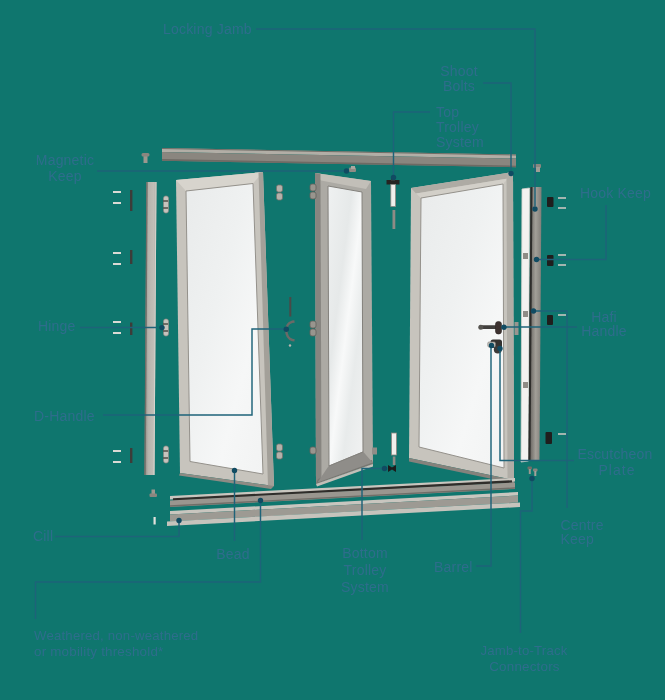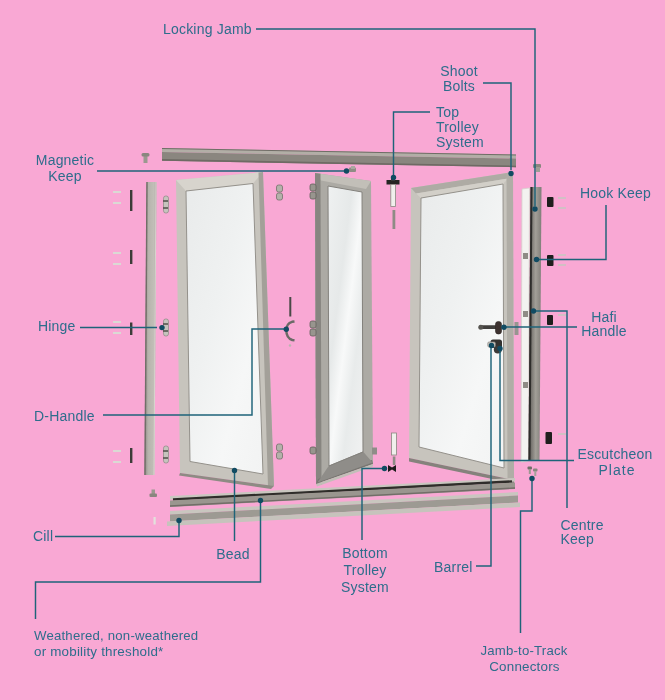--- a/index.html
+++ b/index.html
@@ -1,16 +1,16 @@
 <!DOCTYPE html>
 <html><head>
 <meta charset="utf-8">
 <style>
   html,body{margin:0;padding:0;background:#ffffff;}
-  .page{width:665px;height:700px;position:relative;overflow:hidden;background:#f9a8d4;}
+  .page{width:665px;height:700px;position:relative;overflow:hidden;background:#0f766e;}
   svg{display:block;}
   text{font-family:"Liberation Sans",sans-serif;fill:#2e6d8c;}
 </style>
 </head>
 <body>
 <div class="page">
 <svg width="665" height="700" viewBox="0 0 665 700">
 <defs>
   <linearGradient id="glassA" x1="0" y1="0" x2="1" y2="1">
     <stop offset="0" stop-color="#e9ebeb"></stop>

